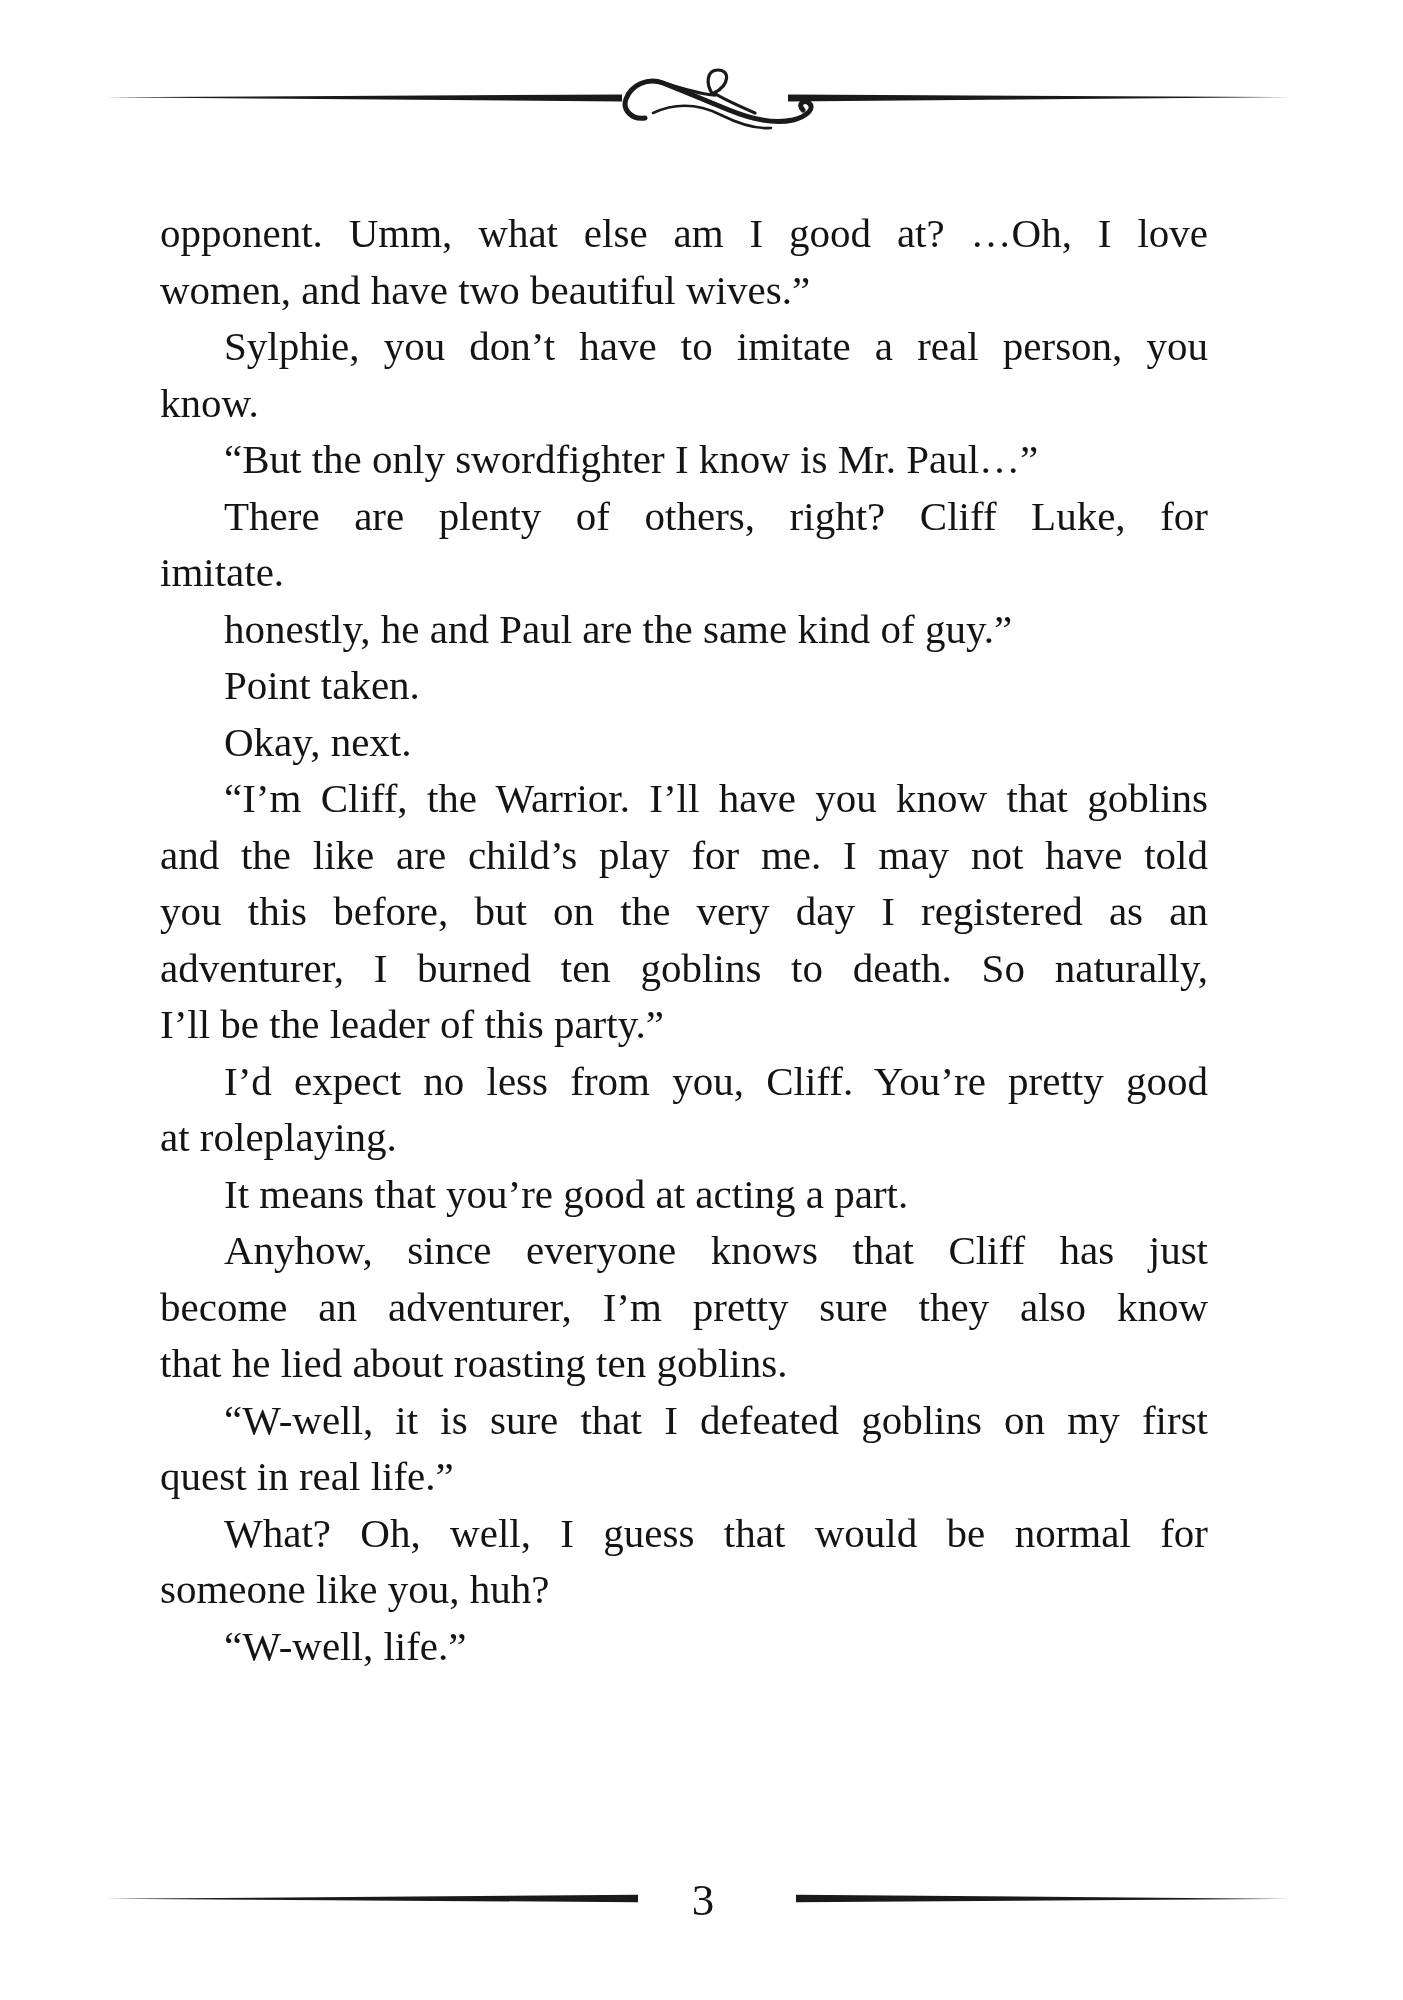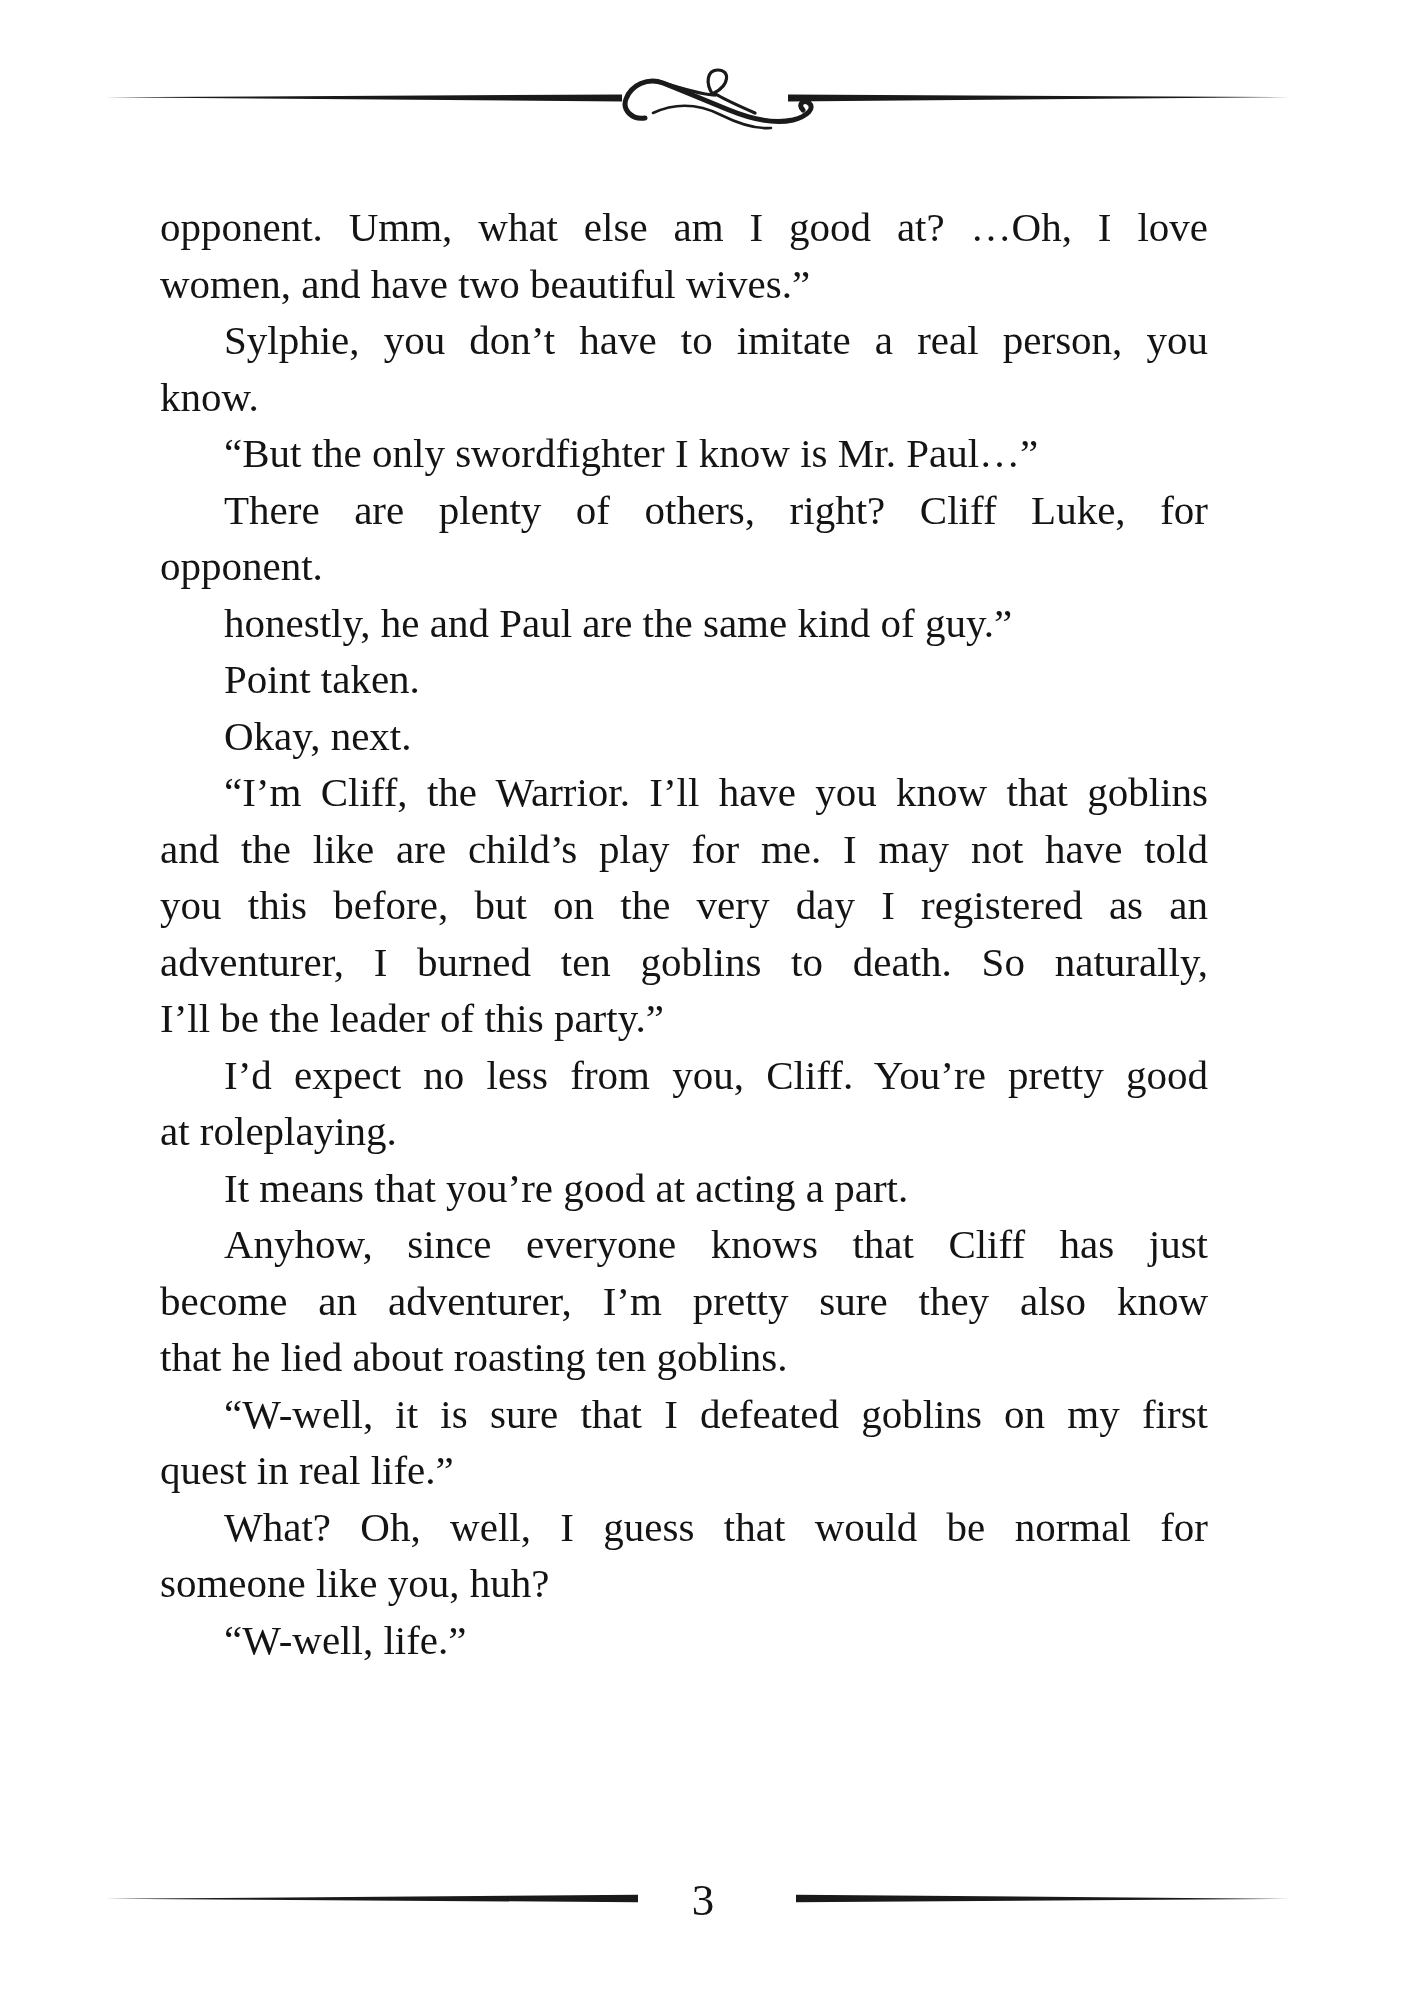--- a/index.html
+++ b/index.html
@@ -46,21 +46,21 @@
   .flourish-stroke {
     fill: none;
     stroke: #1a1a1a;
     stroke-linecap: round;
   }
 
   
   .text-block {
     position: absolute;
     left: 160px;
-    top: 199px;
+    top: 205px;
     width: 1048px;
     font-size: 41px;
     line-height: 56.5px;
     color: #141414;
   }
   .para { margin: 0; padding: 0; }
   .line {
     white-space: nowrap;
     text-align: justify;
     text-align-last: justify;
@@ -108,21 +108,21 @@
       </div>
       <div class="para indent">
         <div class="line">Sylphie, you don’t have to imitate a real person, you</div>
         <div class="line last">know.</div>
       </div>
       <div class="para indent">
         <div class="line last">“But the only swordfighter I know is Mr. Paul…”</div>
       </div>
       <div class="para indent">
         <div class="line">There are plenty of others, right? Cliff Luke, for</div>
-        <div class="line last">opponent.</div>
+        <div class="line last">imitate.</div>
       </div>
       <div class="para indent">
         <div class="line last">honestly, he and Paul are the same kind of guy.”</div>
       </div>
       <div class="para indent">
         <div class="line last">Point taken.</div>
       </div>
       <div class="para indent">
         <div class="line last">Okay, next.</div>
       </div>

